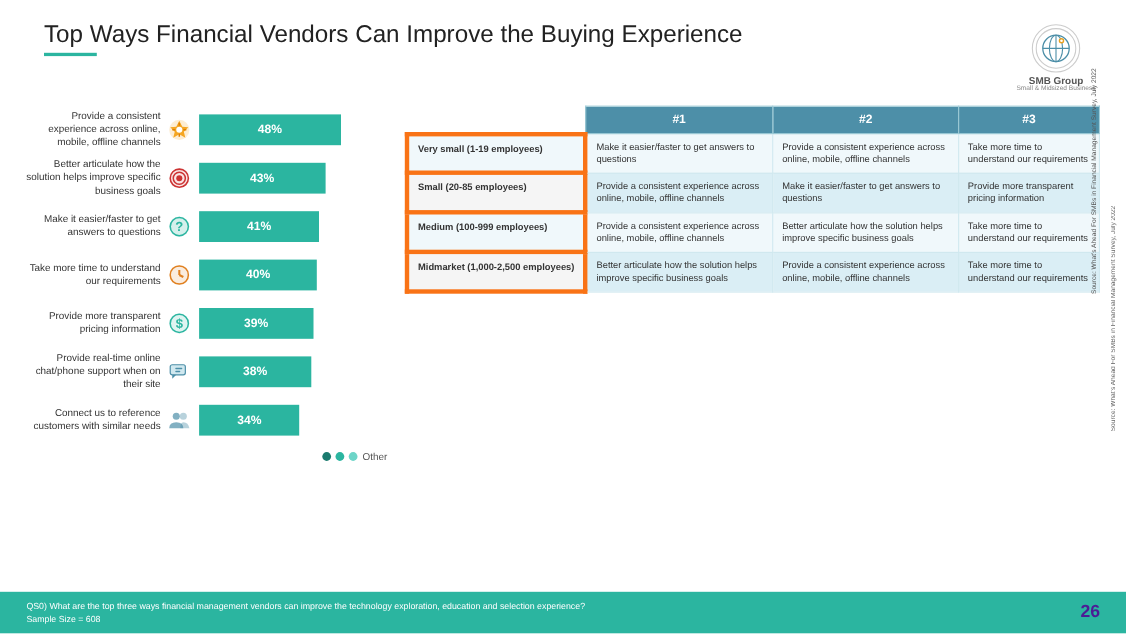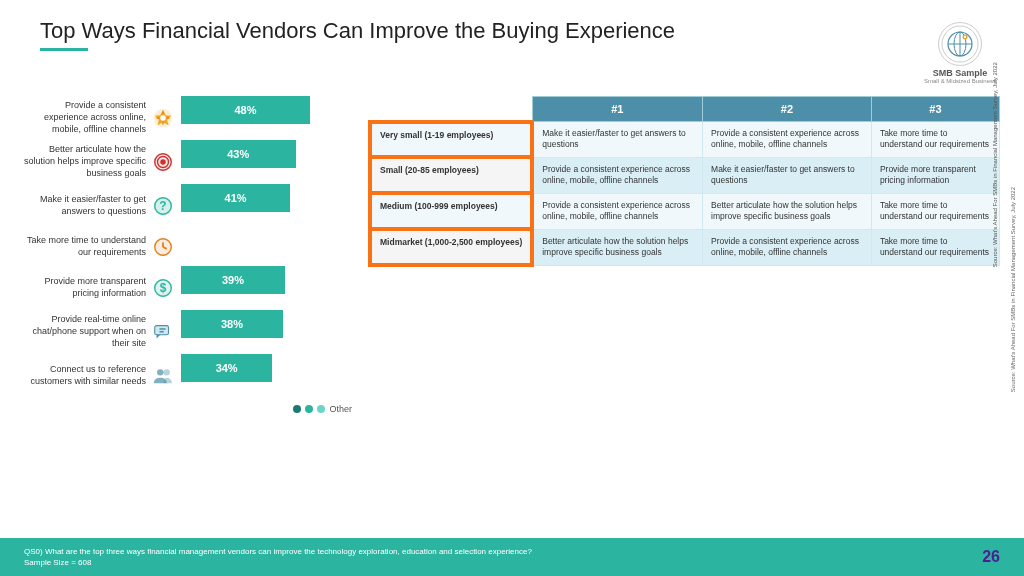--- a/index.html
+++ b/index.html
@@ -112,21 +112,21 @@
       flex-shrink: 0;
       display: flex;
       align-items: center;
       justify-content: center;
     }
     .bar-wrap {
       flex: 1;
       position: relative;
       height: 44px;
       display: flex;
-      align-items: flex-start;
+      align-items: center;
     }
     .bar-fill {
       height: 28px;
       background: #2bb5a0;
       display: flex;
       align-items: center;
       justify-content: center;
       position: relative;
     }
     .bar-pct {
@@ -258,21 +258,21 @@
 
           <circle cx="19" cy="19" r="12" fill="none" stroke="#4d8fa8" stroke-width="1.2"></circle>
           <ellipse cx="19" cy="19" rx="6" ry="12" fill="none" stroke="#4d8fa8" stroke-width="1"></ellipse>
           <line x1="7" y1="19" x2="31" y2="19" stroke="#4d8fa8" stroke-width="1"></line>
           <line x1="19" y1="7" x2="19" y2="31" stroke="#4d8fa8" stroke-width="1"></line>
 
           <circle cx="24" cy="12" r="2.5" fill="#e8a020"></circle>
           <circle cx="24" cy="12" r="1.2" fill="#fff"></circle>
         </svg>
       </div>
-      <div class="logo-text">SMB Sample</div>
+      <div class="logo-text">SMB Group</div>
       <div class="logo-sub">Small &amp; Midsized Business</div>
     </div>
   </div>
 
   <div class="content-area">
 
     <div class="chart-section">
 
       <div id="bar-rows-container">
           <div class="bar-row">
@@ -335,20 +335,25 @@
     <div class="bar-label-area">
       <span class="bar-label-text">Take more time to understand our requirements</span>
       <div class="icon-box">
                 <svg viewBox="0 0 24 24" width="22" height="22">
                   <circle cx="12" cy="12" r="10" fill="#e08020" opacity="0.15"></circle>
                   <circle cx="12" cy="12" r="9" fill="none" stroke="#e08020" stroke-width="1.5"></circle>
                   <line x1="12" y1="7" x2="12" y2="12" stroke="#e08020" stroke-width="2"></line>
                   <line x1="12" y1="12" x2="16" y2="14" stroke="#e08020" stroke-width="2"></line>
                 </svg>
               </div>
+    </div>
+    <div class="bar-wrap">
+      <div class="bar-fill" style="width:60%">
+        <span class="bar-pct">40%</span>
+      </div>
     </div>
   </div>
           <div class="bar-row">
     <div class="bar-label-area">
       <span class="bar-label-text">Provide more transparent pricing information</span>
       <div class="icon-box">
                 <svg viewBox="0 0 24 24" width="22" height="22">
                   <circle cx="12" cy="12" r="10" fill="#2bb5a0" opacity="0.15"></circle>
                   <circle cx="12" cy="12" r="9" fill="none" stroke="#2bb5a0" stroke-width="1.5"></circle>
                   <text x="12" y="16.5" text-anchor="middle" font-size="13" font-weight="bold" fill="#2bb5a0">$</text>

